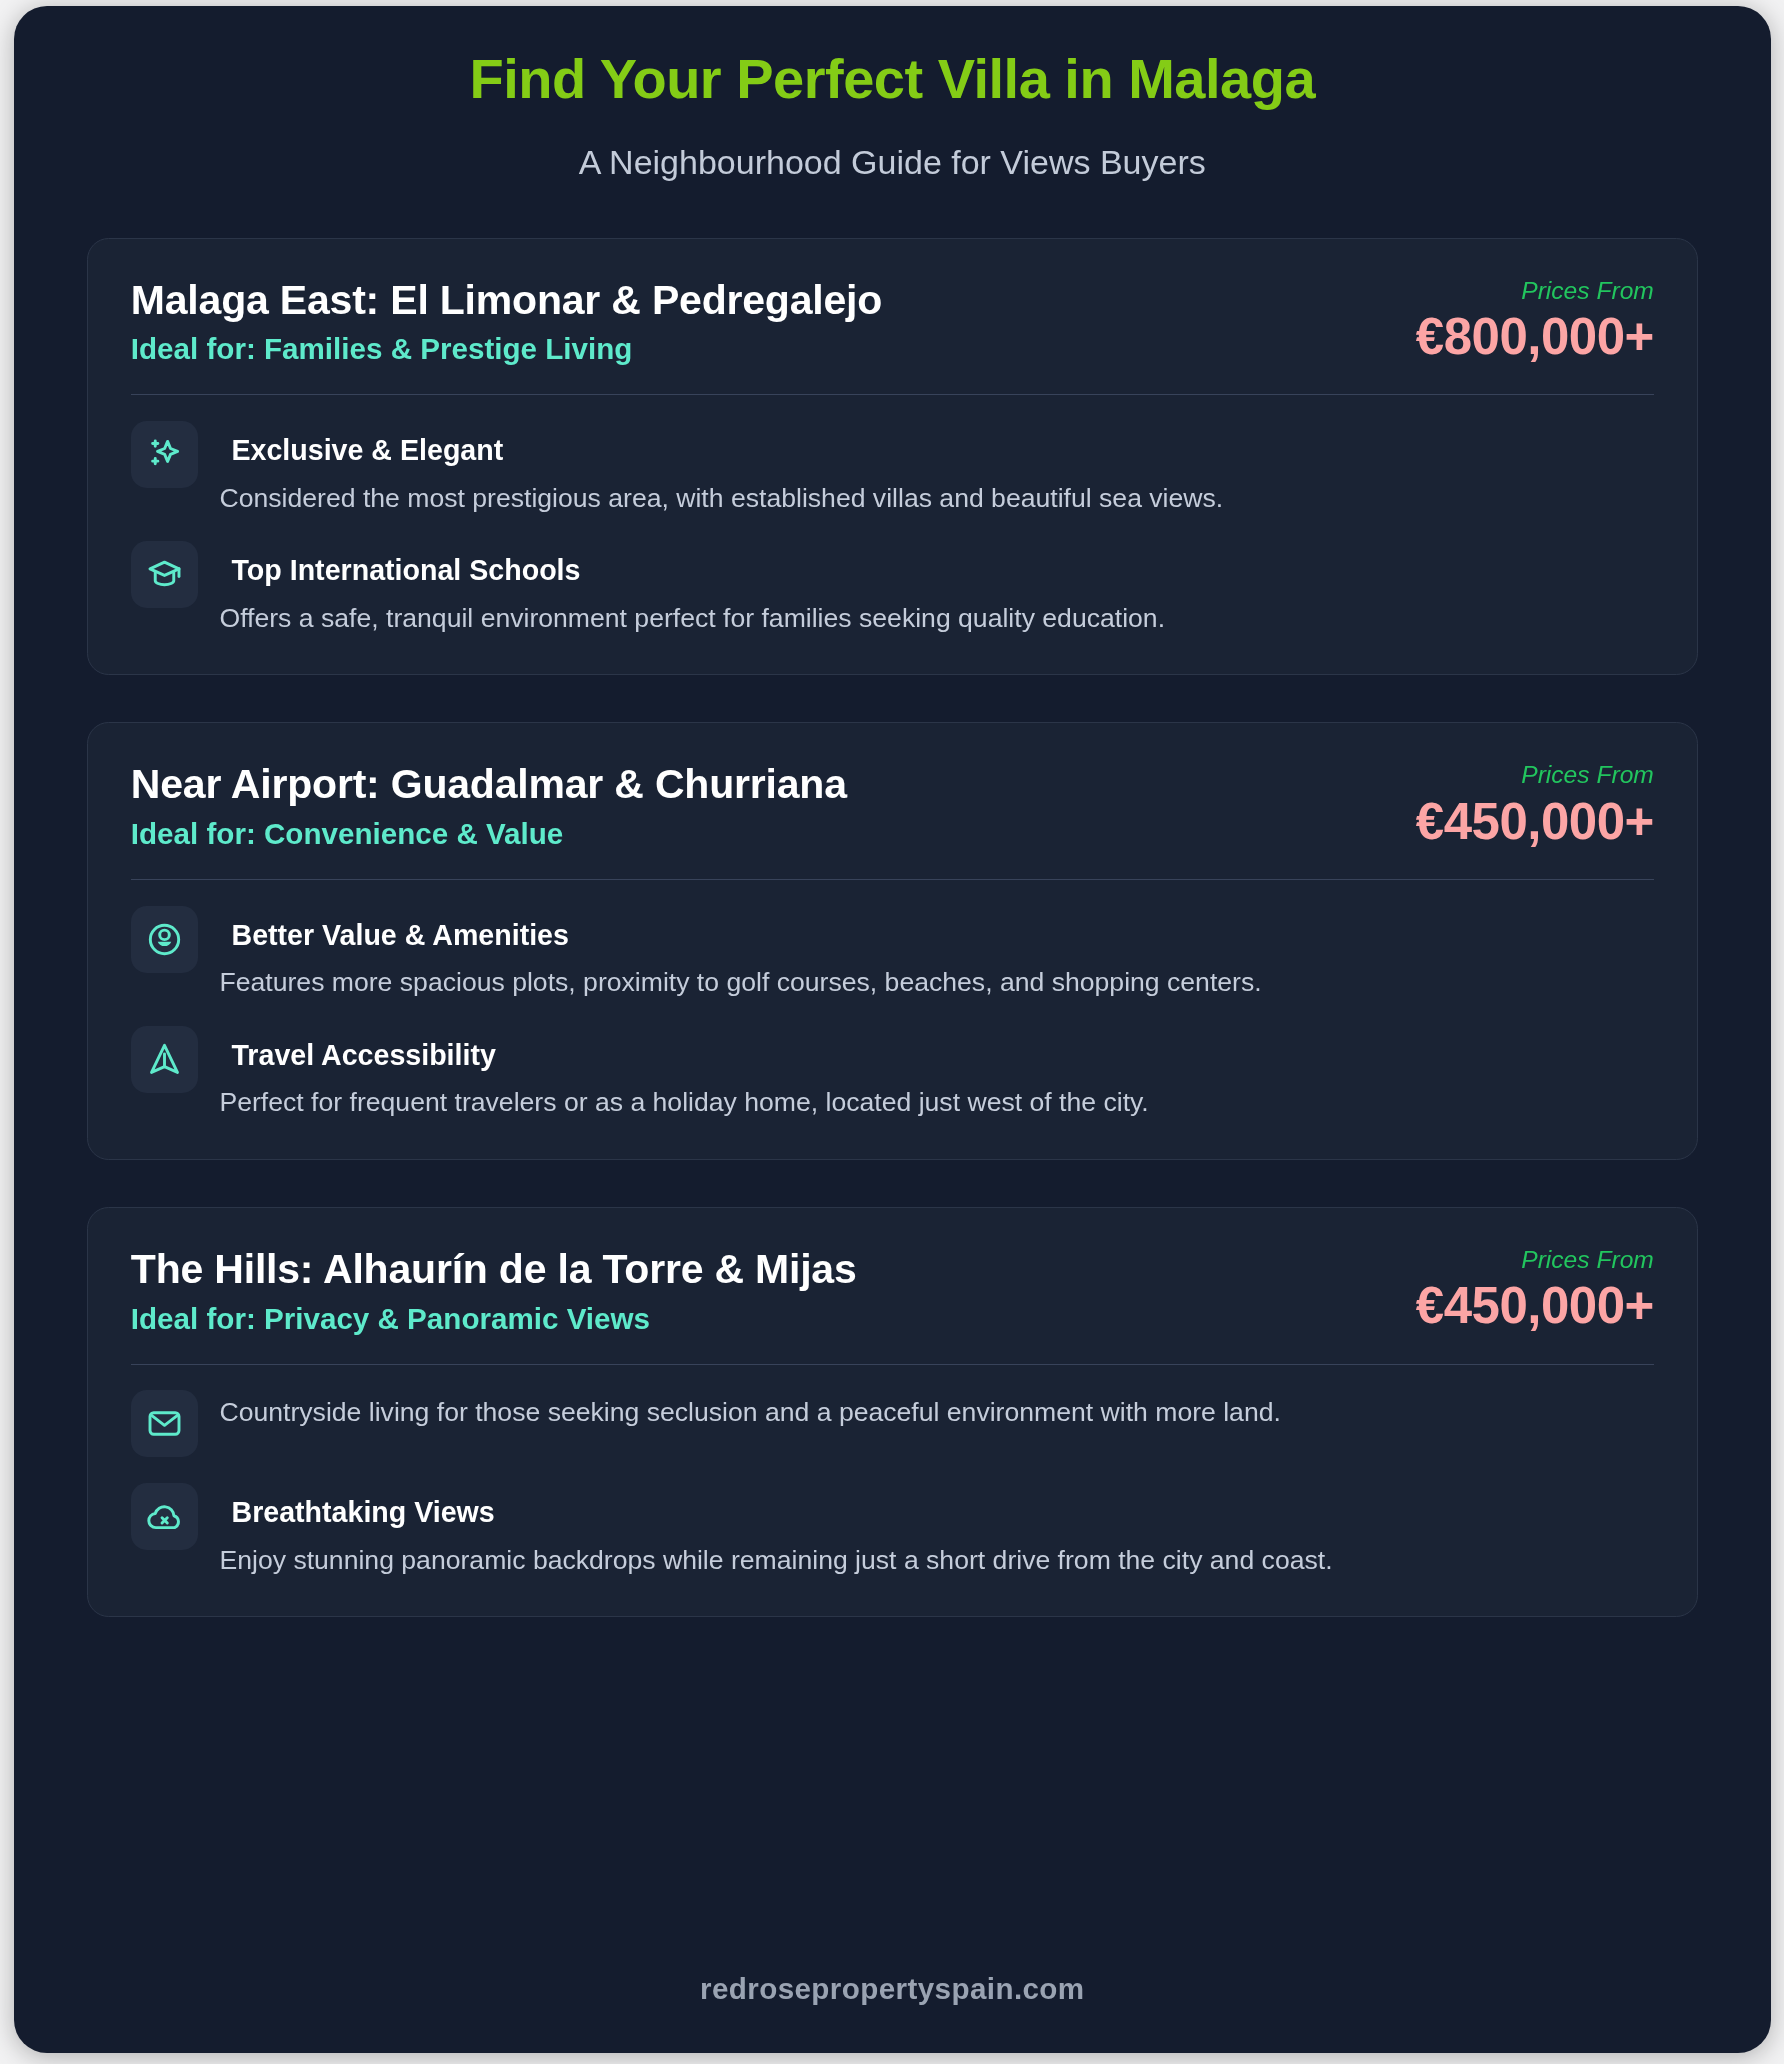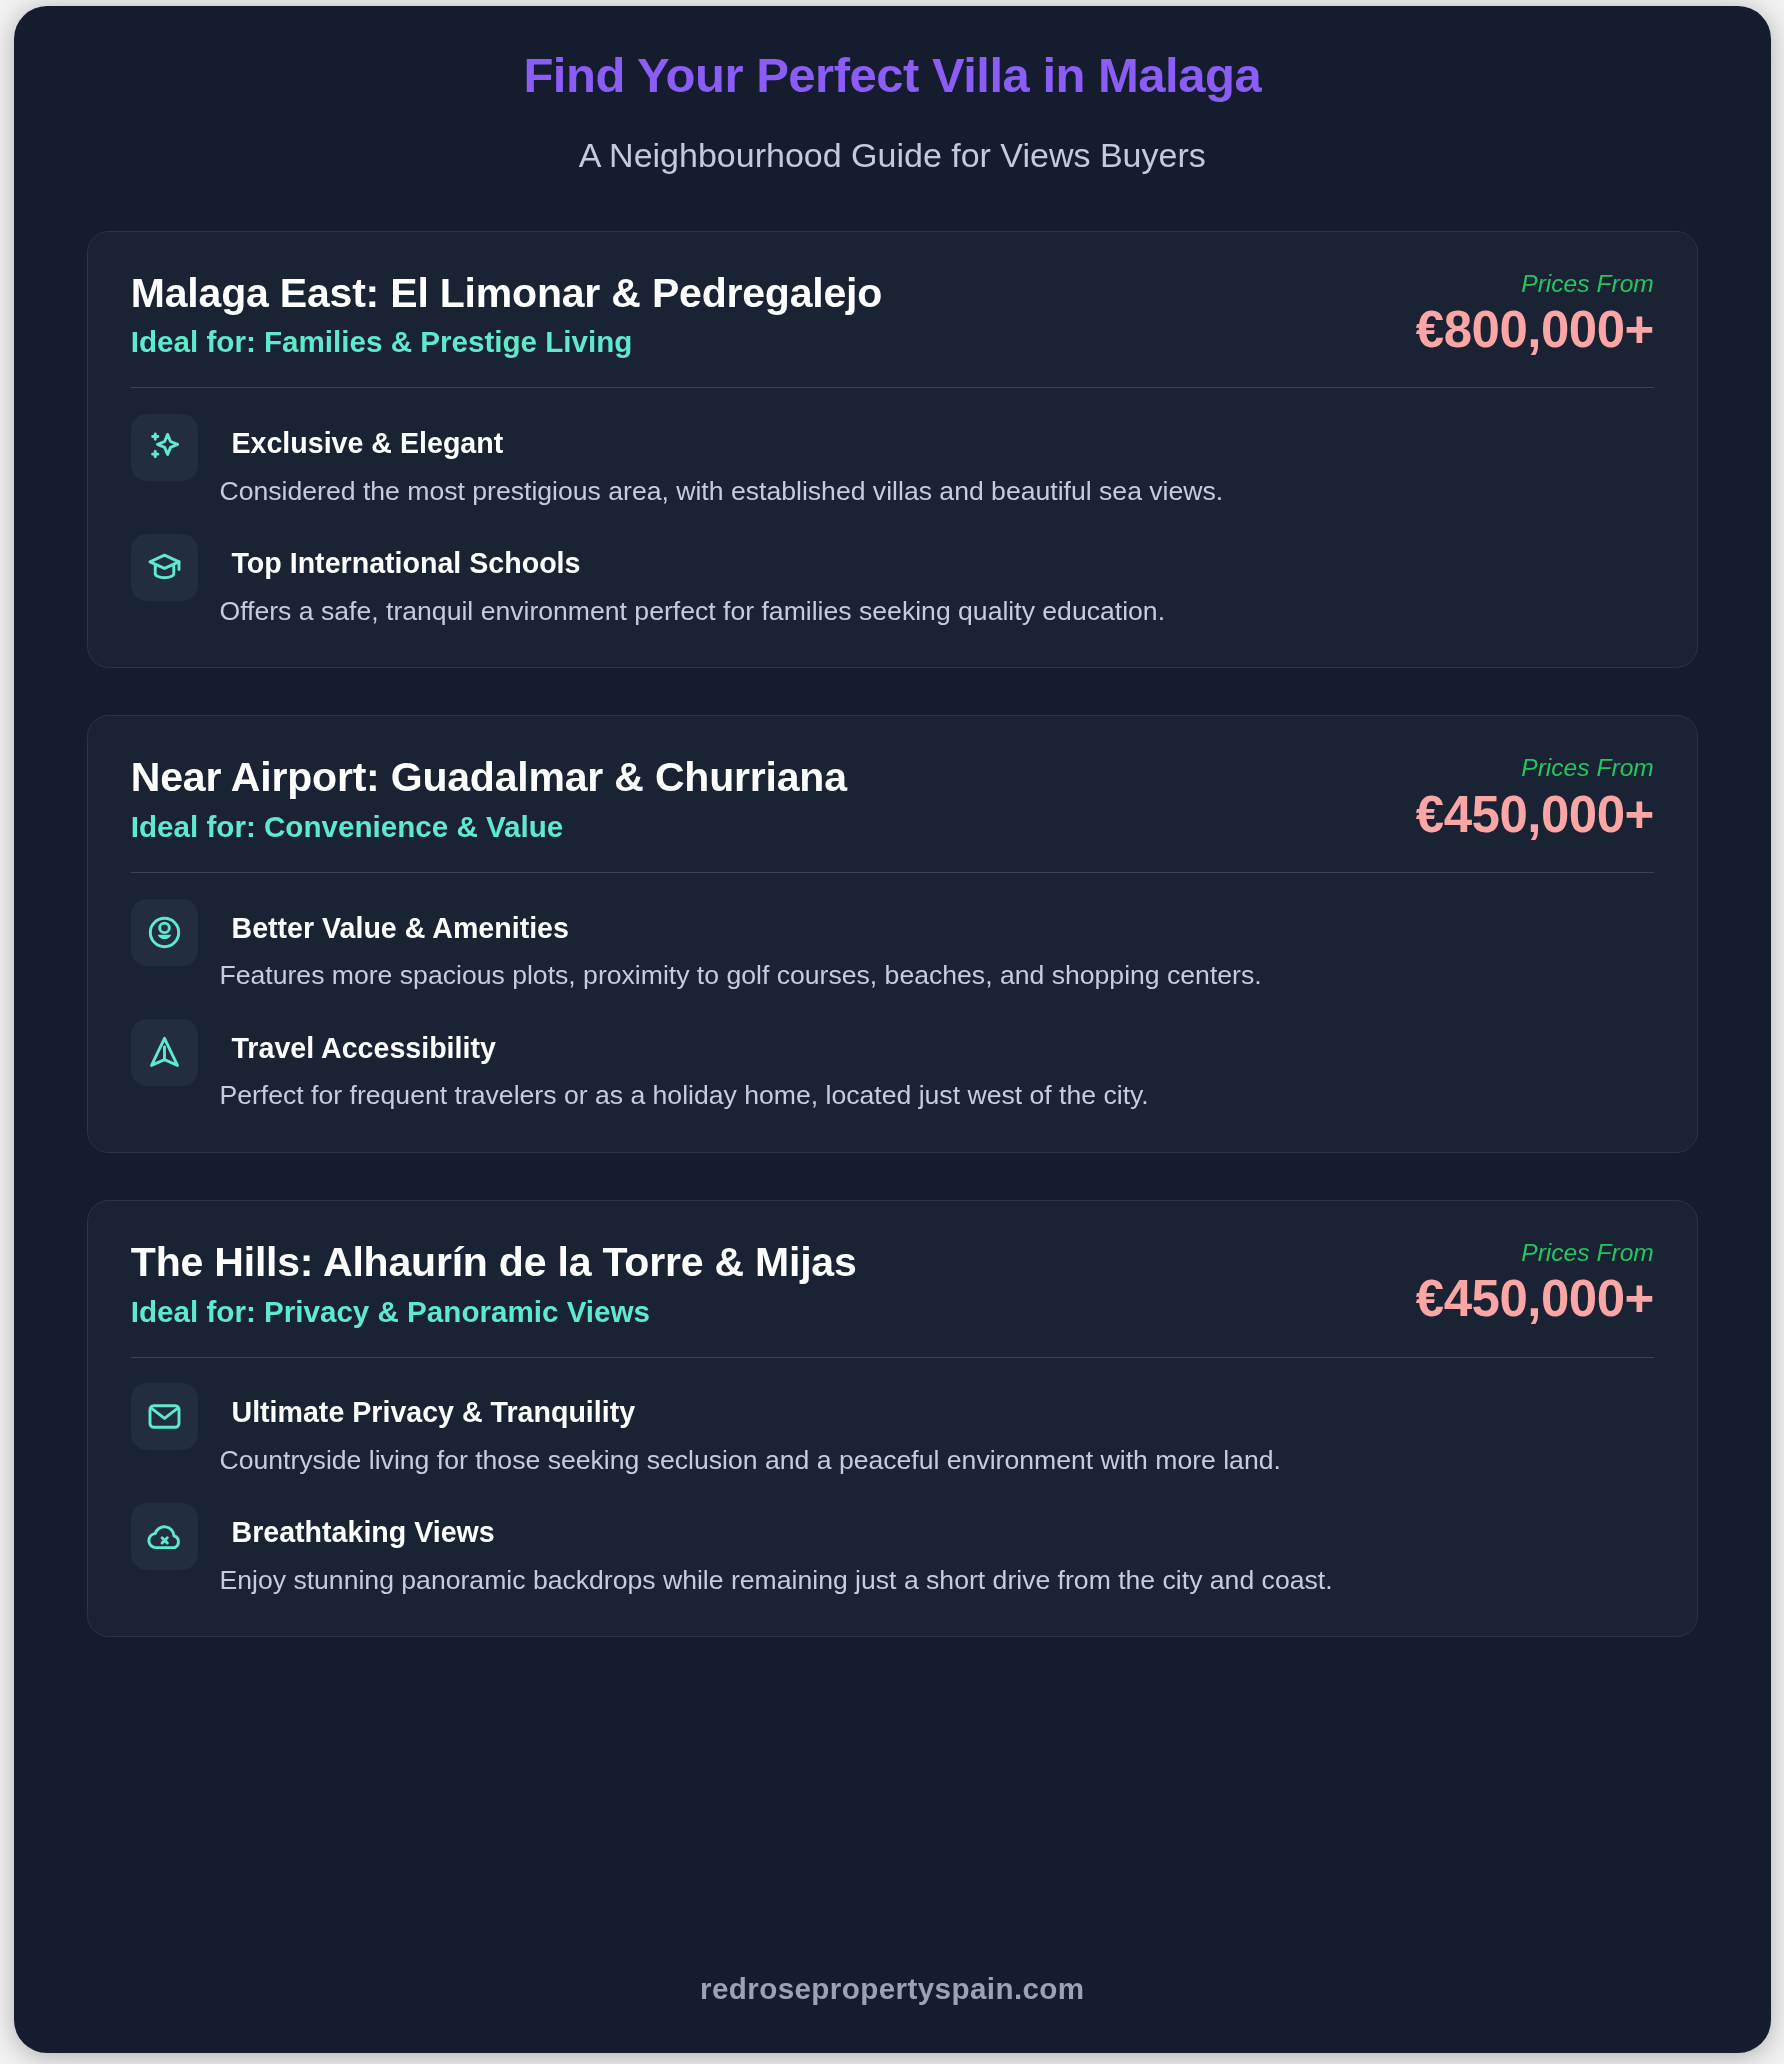--- a/index.html
+++ b/index.html
@@ -37,24 +37,24 @@
     box-shadow: 0 3.9px 25.6px rgba(0,0,0,0.28);
   }
 
   
   .header {
     padding: 45px 118px 0 118px;
     text-align: center;
   }
   .main-title {
     margin: 0;
-    font-size: 49px;
+    font-size: 56px;
     line-height: 1.0;
     font-weight: 700;
-    color: #8b5cf6;
+    color: #84cc16;
     letter-spacing: -0.5px;
     font-family: "Liberation Sans", sans-serif;
   }
   .subtitle {
     margin: 35px 0 0 0;
     font-size: 34px;
     font-weight: 400;
     color: #c3cbd9;
     line-height: 1.2;
   }
@@ -291,21 +291,20 @@
           <div class="divider"></div>
           <div class="features">
             <div class="feature">
               <div class="feature-icon">
                 <svg viewBox="0 0 24 24" fill="none" stroke="#5eeacb" stroke-width="1.9" stroke-linecap="round" stroke-linejoin="round">
                   <rect x="2.6" y="5" width="18.8" height="14" rx="2.4"></rect>
                   <path d="M3.4 6.6l8.6 6.6 8.6-6.6"></path>
                 </svg>
               </div>
               <div class="feature-body">
-                <div class="feature-title">Ultimate Privacy &amp; Tranquility</div>
                 <div class="feature-desc">Countryside living for those seeking seclusion and a peaceful environment with more land.</div>
               </div>
             </div>
             <div class="feature">
               <div class="feature-icon">
                 <svg viewBox="0 0 24 24" fill="none" stroke="#5eeacb" stroke-width="1.9" stroke-linecap="round" stroke-linejoin="round">
                   <path d="M6.4 19.2a4.6 4.6 0 0 1-.4-9.18 6.2 6.2 0 0 1 12.1 1.5 4.1 4.1 0 0 1 .5 7.68z"></path>
                   <path d="M10.4 12.8l3.4 3.4M13.8 12.8l-3.4 3.4"></path>
                 </svg>
               </div>

